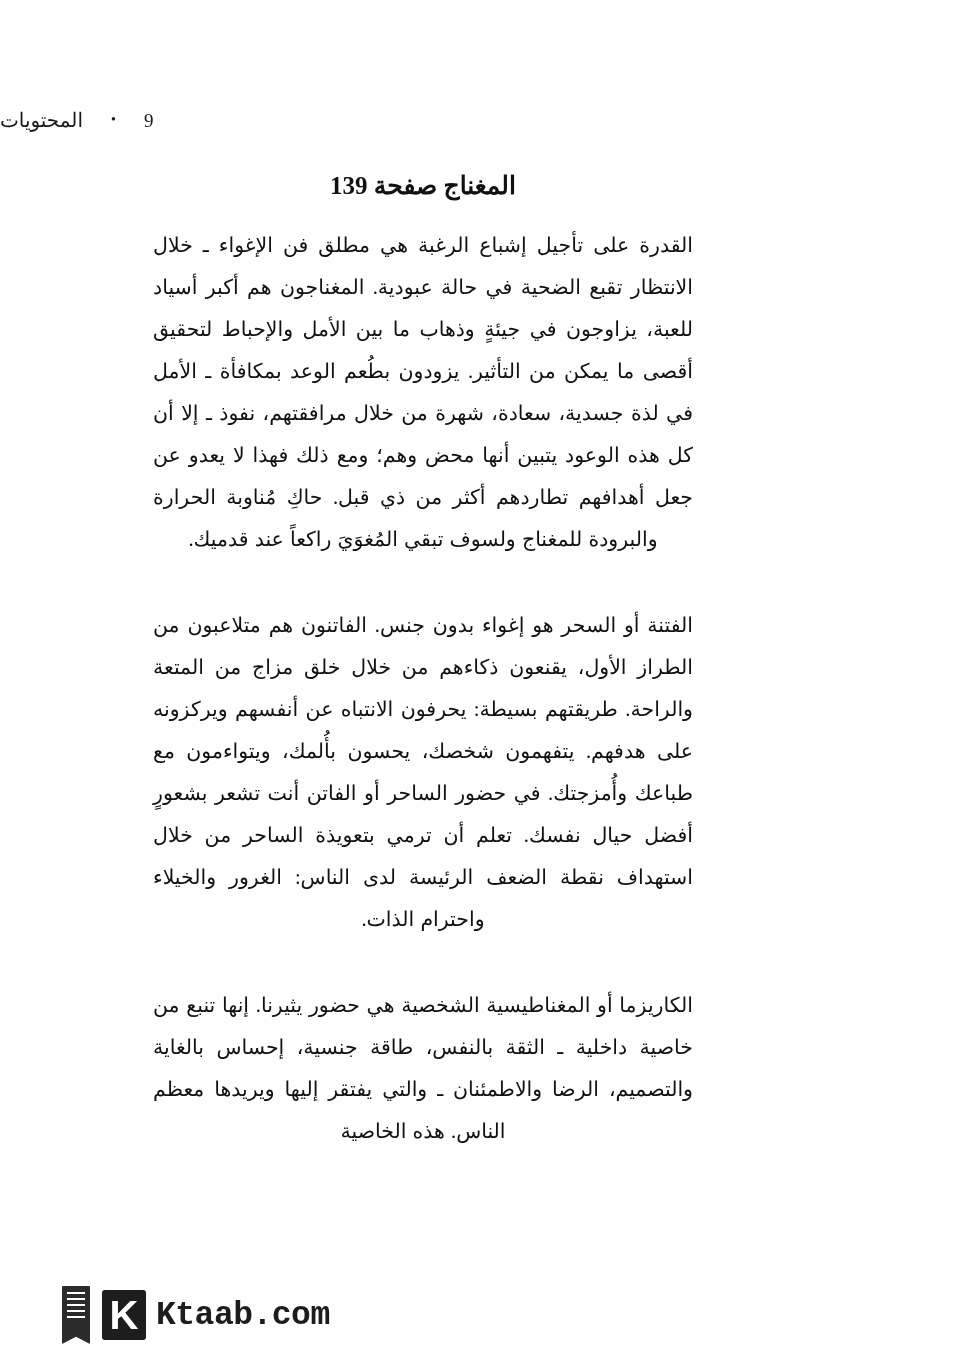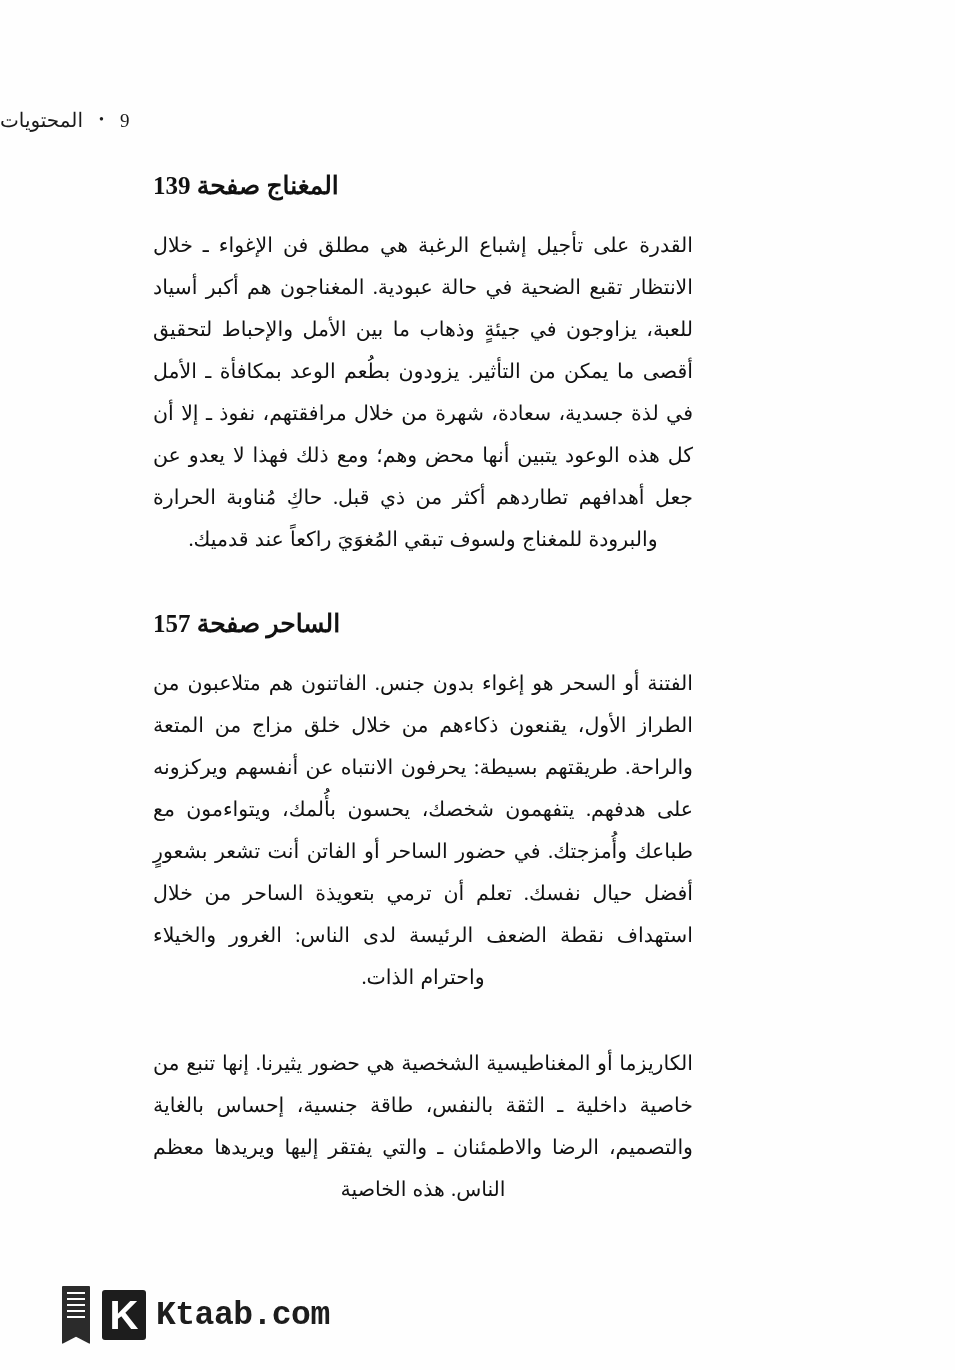--- a/index.html
+++ b/index.html
@@ -25,21 +25,21 @@
   
   .running-head {
     position: absolute;
     top: 108px;
     left: 0;
     right: 0;
     display: flex;
     flex-direction: row-reverse;
     justify-content: flex-start;
     align-items: baseline;
-    gap: 16px;
+    gap: 28px;
     padding-right: 700px;
     font-size: 19px;
     color: #1a1a1a;
     letter-spacing: 0.2px;
   }
   .running-head .rh-label {
     font-size: 20px;
   }
   .running-head .rh-dot {
     font-size: 14px;
@@ -67,21 +67,21 @@
     word-spacing: 1px;
   }
 
   .para-intro {
     margin-bottom: 52px;
   }
 
   h2.section-title {
     font-size: 25px;
     font-weight: 700;
-    text-align: left;
+    text-align: center;
     margin: 0 0 18px 0;
     line-height: 40px;
   }
 
   .section {
     margin-bottom: 44px;
   }
   .section:last-child {
     margin-bottom: 0;
   }
@@ -164,21 +164,20 @@
 
   <div class="content">
 
 
     <section class="section sec-magnaj">
       <h2 class="section-title">المغناج صفحة 139</h2>
       <p class="para">القدرة على تأجيل إشباع الرغبة هي مطلق فن الإغواء ـ خلال الانتظار تقبع الضحية في حالة عبودية. المغناجون هم أكبر أسياد للعبة، يزاوجون في جيئةٍ وذهاب ما بين الأمل والإحباط لتحقيق أقصى ما يمكن من التأثير. يزودون بطُعم الوعد بمكافأة ـ الأمل في لذة جسدية، سعادة، شهرة من خلال مرافقتهم، نفوذ ـ إلا أن كل هذه الوعود يتبين أنها محض وهم؛ ومع ذلك فهذا لا يعدو عن جعل أهدافهم تطاردهم أكثر من ذي قبل. حاكِ مُناوبة الحرارة والبرودة للمغناج ولسوف تبقي المُغوَيَ راكعاً عند قدميك.</p>
     </section>
 
     <section class="section sec-saher">
-      <h2 class="section-title">الساحر صفحة 157</h2>
       <p class="para">الفتنة أو السحر هو إغواء بدون جنس. الفاتنون هم متلاعبون من الطراز الأول، يقنعون ذكاءهم من خلال خلق مزاج من المتعة والراحة. طريقتهم بسيطة: يحرفون الانتباه عن أنفسهم ويركزونه على هدفهم. يتفهمون شخصك، يحسون بأُلمك، ويتواءمون مع طباعك وأُمزجتك. في حضور الساحر أو الفاتن أنت تشعر بشعورٍ أفضل حيال نفسك. تعلم أن ترمي بتعويذة الساحر من خلال استهداف نقطة الضعف الرئيسة لدى الناس: الغرور والخيلاء واحترام الذات.</p>
     </section>
 
     <section class="section sec-leader">
       <p class="para">الكاريزما أو المغناطيسية الشخصية هي حضور يثيرنا. إنها تنبع من خاصية داخلية ـ الثقة بالنفس، طاقة جنسية، إحساس بالغاية والتصميم، الرضا والاطمئنان ـ والتي يفتقر إليها ويريدها معظم الناس. هذه الخاصية</p>
     </section>
 
   </div>
 
   <div class="thin-rule"></div>

